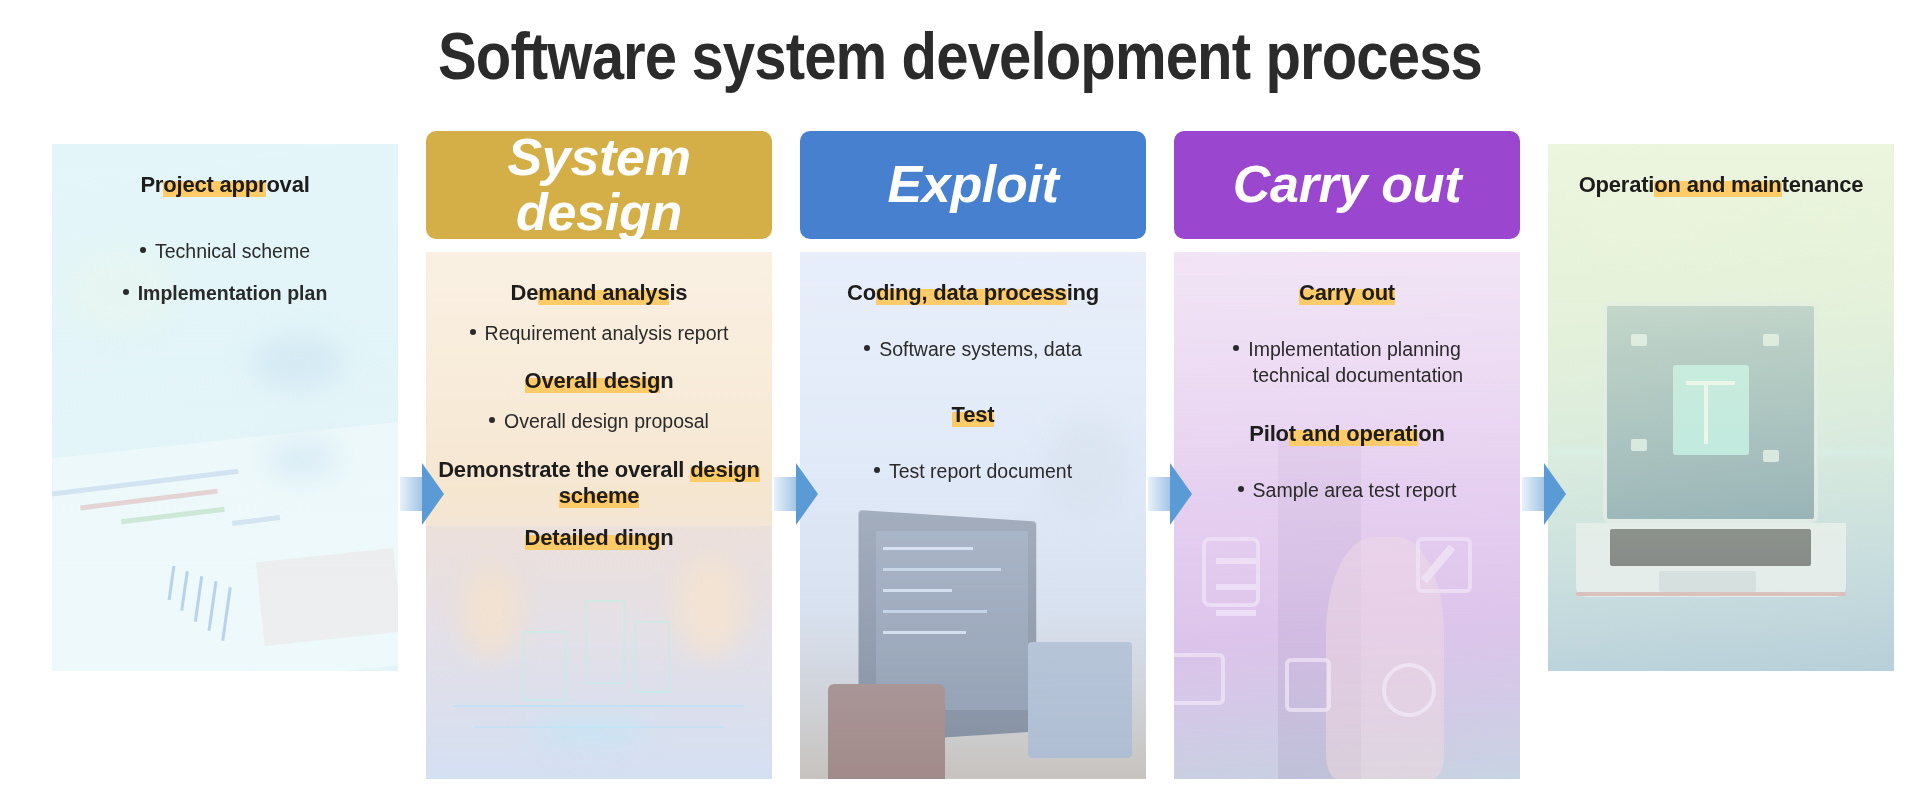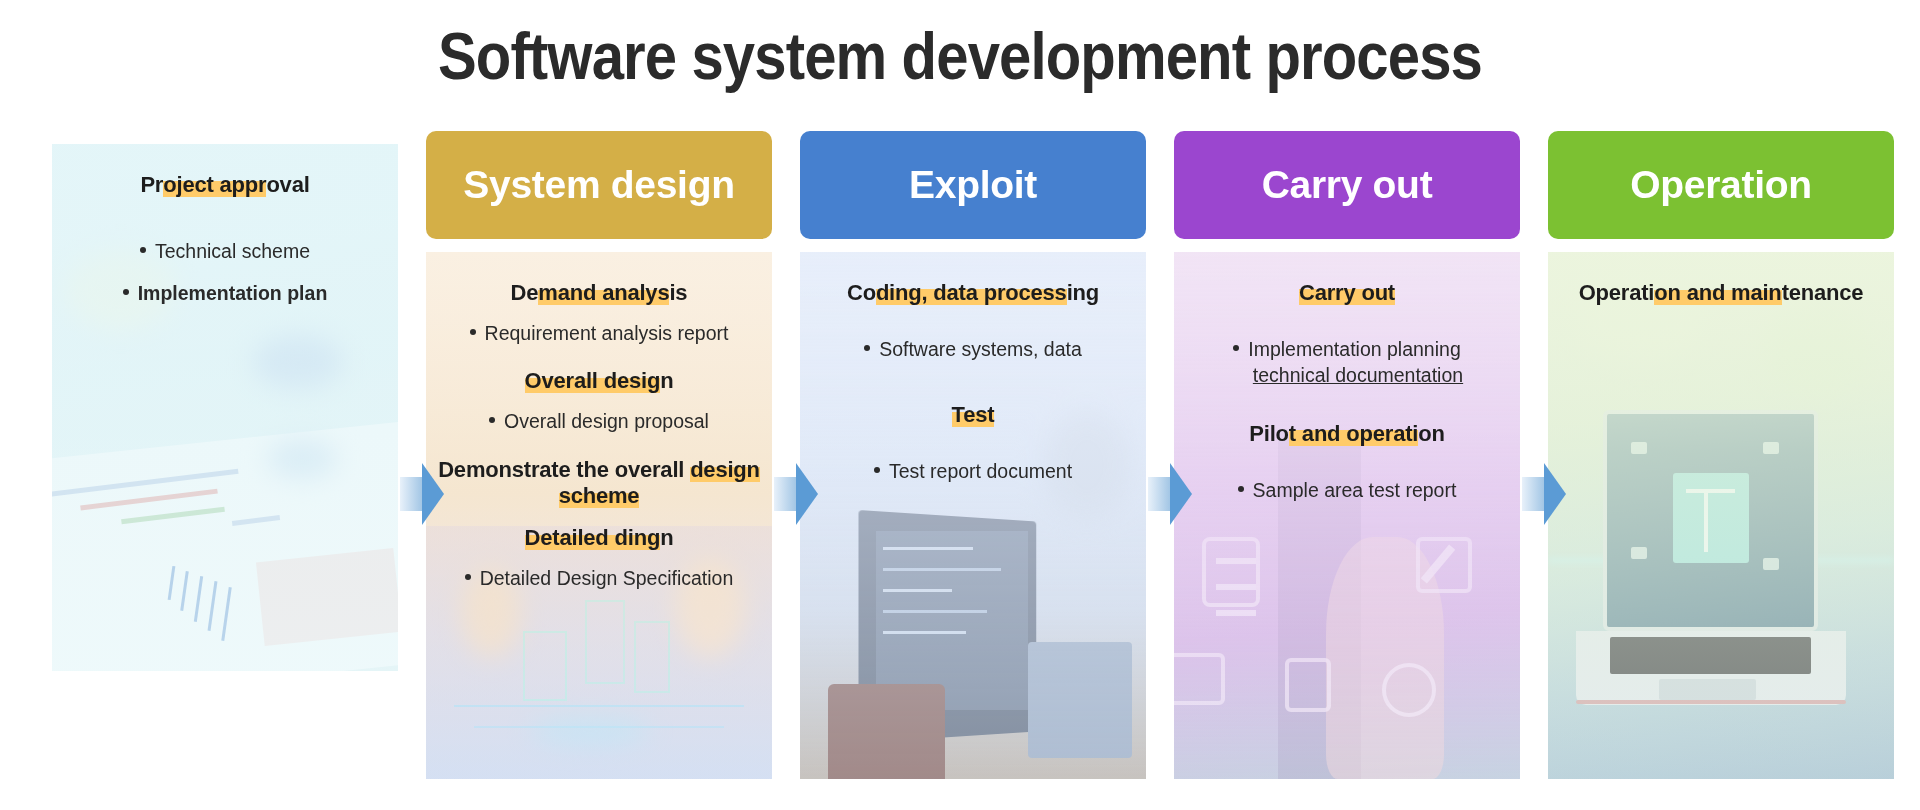--- a/index.html
+++ b/index.html
@@ -30,21 +30,21 @@
 
   
   .hdr{
     position:relative; width:346px; height:108px; border-radius:10px;
     display:flex; align-items:center; justify-content:center;
     color:#ffffff; font-weight:bold; line-height:1.06;
     text-align:center; padding:0 10px;
     font-size:40px; letter-spacing:-0.3px;
   }
   .hdr.two-line{ font-size:40px; }
-  .hdr.one-line{ font-size:39px; }
+  .hdr.one-line{ font-size:52px;font-style:italic; }
 
   
   .body{
     position:relative; width:346px; height:527px; margin-top:13px;
     overflow:hidden;
   }
   .bgphoto{ position:absolute; inset:0; }
   .content{ position:relative; z-index:5; padding-top:28px; }
 
   .heading{
@@ -63,21 +63,21 @@
   ul.bullets{ list-style:none; margin:14px 0 0 0; padding:0; }
   ul.bullets li{
     position:relative; text-align:center; font-size:19.5px;
     color:#2a2a2a; line-height:1.36; padding:0 14px; margin:0 0 6px 0;
   }
   ul.bullets li .dot{
     display:inline-block; width:6px; height:6px; border-radius:50%;
     background:#2a2a2a; vertical-align:middle; margin-right:9px;
     position:relative; top:-3px;
   }
-  ul.bullets li .l2{ display:block; padding-left:22px;text-decoration:underline; }
+  ul.bullets li .l2{ display:block; padding-left:22px; }
 
   .gap-sm{ height:16px; }
   .gap-md{ height:26px; }
   .gap-lg{ height:34px; }
 
   
   .arrow{
     position:absolute; top:463px; width:44px; height:62px; z-index:20;
   }
   .arrow .shaft{
@@ -168,23 +168,20 @@
           <li><span class="dot"></span><span>Overall design proposal</span></li>
         </ul>
         <div class="gap-sm"></div>
         <div class="heading">
           <span class="txt">Demonstrate the overall </span><span class="hl">design scheme</span><span class="txt"></span>
         </div>
         <div class="gap-sm"></div>
         <div class="heading">
           <span class="txt"></span><span class="hl">Detailed ding</span><span class="txt">n</span>
         </div>
-        <ul class="bullets">
-          <li><span class="dot"></span><span>Detailed Design Specification</span></li>
-        </ul>
       </div>
     </div>
   </div>
 
   <div class="col col-3">
     <div class="hdr one-line" style="background:#4680cf;justify-content:center;">
       <span>Exploit</span>
     </div>
     <div class="body">
       <div class="bgphoto">
@@ -258,23 +255,20 @@
         </div>
         <div class="gap-sm"></div>
         <ul class="bullets">
           <li><span class="dot"></span><span>Sample area test report</span></li>
         </ul>
       </div>
     </div>
   </div>
 
   <div class="col col-5">
-    <div class="hdr one-line" style="background:#7cc132;">
-      <span>Operation</span>
-    </div>
     <div class="body">
       <div class="bgphoto">
         <div class="ph" style="background:linear-gradient(172deg,#eaf2dc 0%,#e2efd6 30%,#cfe6dd 56%,#b9d3da 78%,#a9c3d2 100%);"></div>
         <div class="soft" style="left:62%;top:10%;width:110px;height:90px;background:#dff0cf;"></div>
         <div class="soft" style="left:8%;top:4%;width:130px;height:90px;background:#e9f3d8;"></div>
         <div class="rect" style="left:0;top:58%;width:100%;height:5px;background:rgba(200,245,245,.85);filter:blur(3px);"></div>
         <div class="rect" style="left:16%;top:30%;width:62%;height:42%;background:linear-gradient(160deg,#7fa2a8,#5f8596);border:4px solid #dfe7e6;border-radius:6px;"></div>
         <div class="rect" style="left:36%;top:42%;width:22%;height:17%;background:#9fe3dd;border-radius:3px;"></div>
         <div class="rect" style="left:40%;top:45%;width:14%;height:4px;background:#f2fbfa;"></div>
         <div class="rect" style="left:45%;top:45%;width:4px;height:12%;background:#f2fbfa;"></div>

